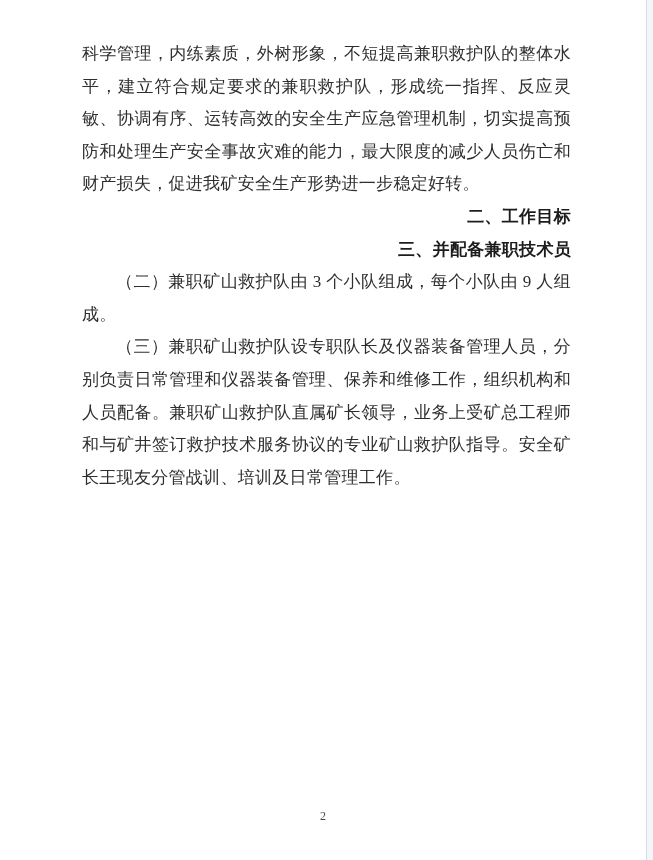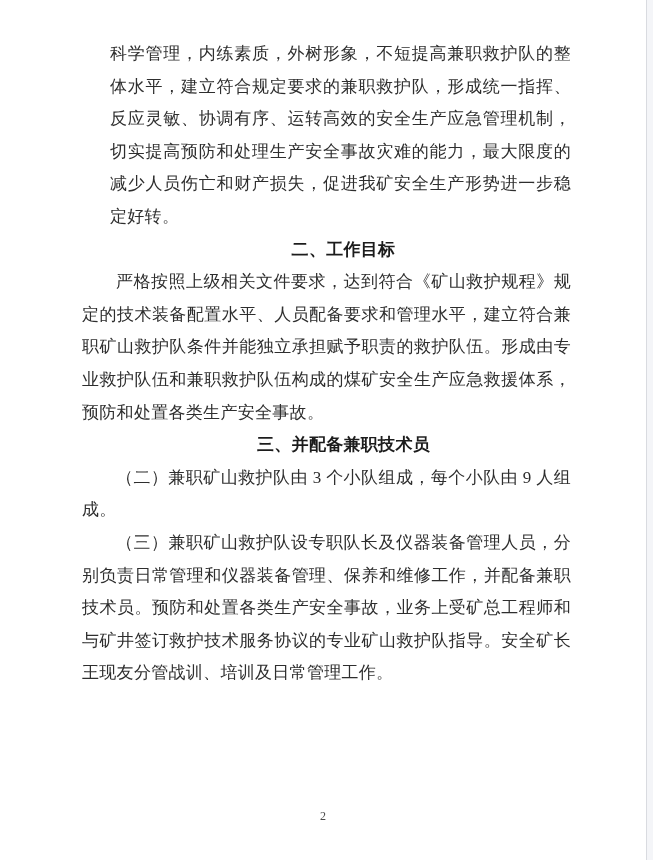--- a/index.html
+++ b/index.html
@@ -39,31 +39,30 @@
     line-height: 32.6px;
     text-align: justify;
     letter-spacing: 0.3px;
   }
   .para {
     margin: 0;
     text-indent: 2em;
   }
   .para.no-indent {
     text-indent: 0;
-    margin-left: 28px;
   }
   .heading {
     margin: 0;
     text-indent: 2em;
     font-weight: bold;
     color: #1c1c1c;
     font-family: "Liberation Sans", sans-serif;
     font-size: 17px;
     line-height: 32.6px;
-    text-align: center;
+    text-align: right;
   }
   .page-number {
     position: absolute;
     left: 0;
     right: 7px;
     top: 809px;
     text-align: center;
     font-size: 12px;
     color: #4a4a4a;
     font-family: "Liberation Serif", serif;
@@ -72,27 +71,26 @@
 </head>
 <body>
 
 <div class="page">
 
   <div class="text-block">
     <p class="para no-indent">科学管理，内练素质，外树形象，不短提高兼职救护队的整体水平，建立符合规定要求的兼职救护队，形成统一指挥、反应灵敏、协调有序、运转高效的安全生产应急管理机制，切实提高预防和处理生产安全事故灾难的能力，最大限度的减少人员伤亡和财产损失，促进我矿安全生产形势进一步稳定好转。</p>
 
     <p class="heading">二、工作目标</p>
 
-    <p class="para">严格按照上级相关文件要求，达到符合《矿山救护规程》规定的技术装备配置水平、人员配备要求和管理水平，建立符合兼职矿山救护队条件并能独立承担赋予职责的救护队伍。形成由专业救护队伍和兼职救护队伍构成的煤矿安全生产应急救援体系，预防和处置各类生产安全事故。</p>
 
     <p class="heading">三、并配备兼职技术员</p>
 
 
     <p class="para">（二）兼职矿山救护队由 3 个小队组成，每个小队由 9 人组成。</p>
 
-    <p class="para">（三）兼职矿山救护队设专职队长及仪器装备管理人员，分别负责日常管理和仪器装备管理、保养和维修工作，并配备兼职技术员。预防和处置各类生产安全事故，业务上受矿总工程师和与矿井签订救护技术服务协议的专业矿山救护队指导。安全矿长王现友分管战训、培训及日常管理工作。</p>
+    <p class="para">（三）兼职矿山救护队设专职队长及仪器装备管理人员，分别负责日常管理和仪器装备管理、保养和维修工作，组织机构和人员配备。兼职矿山救护队直属矿长领导，业务上受矿总工程师和与矿井签订救护技术服务协议的专业矿山救护队指导。安全矿长王现友分管战训、培训及日常管理工作。</p>
   </div>
 
   <div class="page-number">2</div>
 
   <div class="edge-gutter"></div>
 
 </div>
 
 </body></html>

